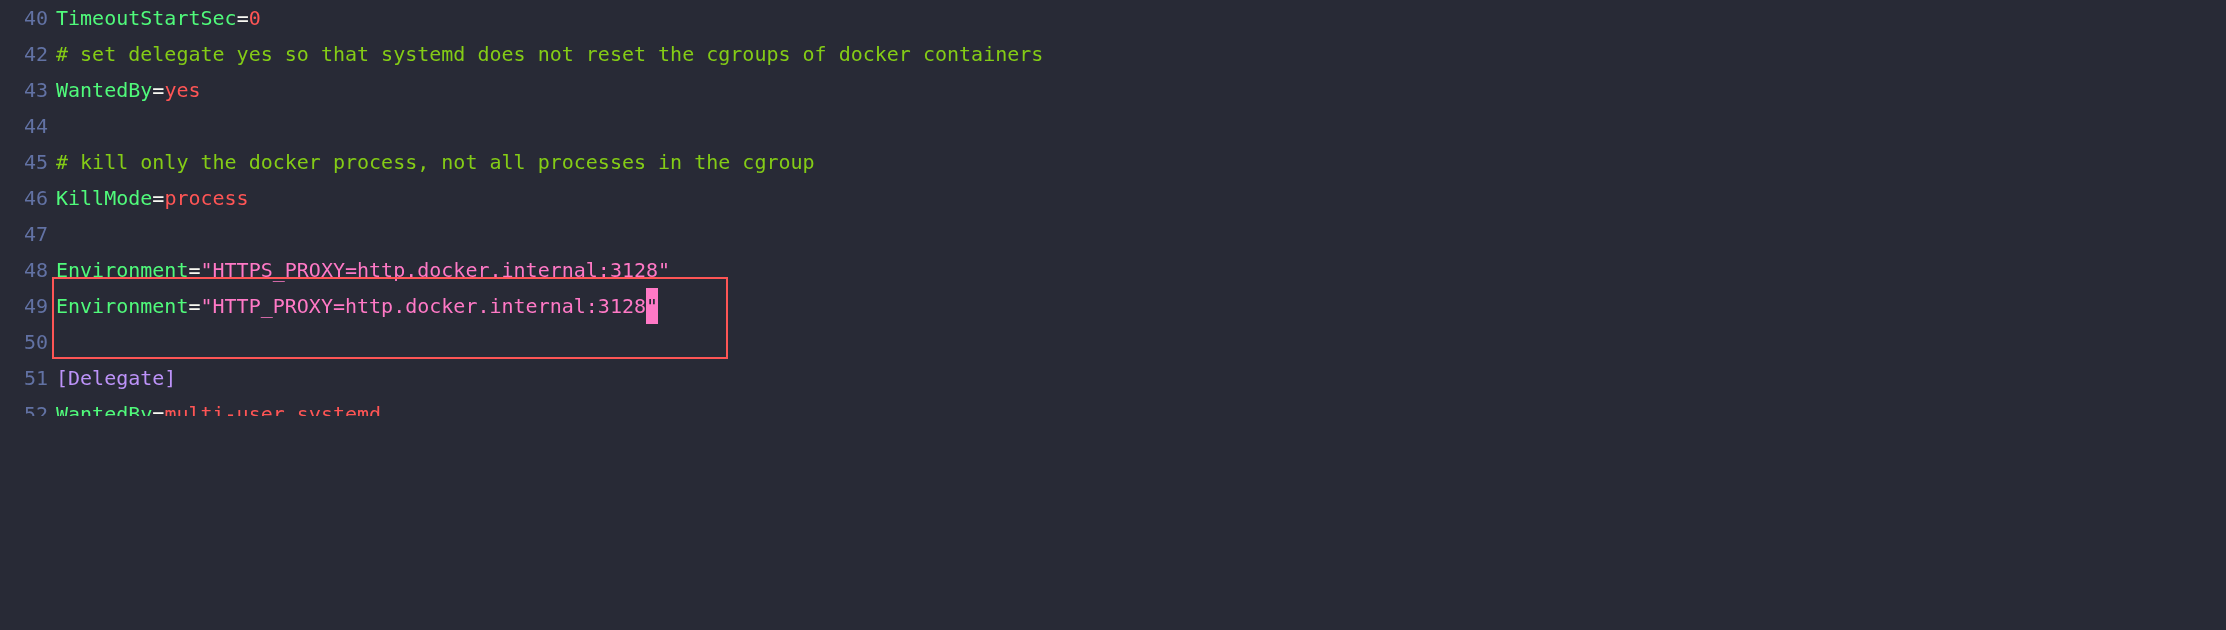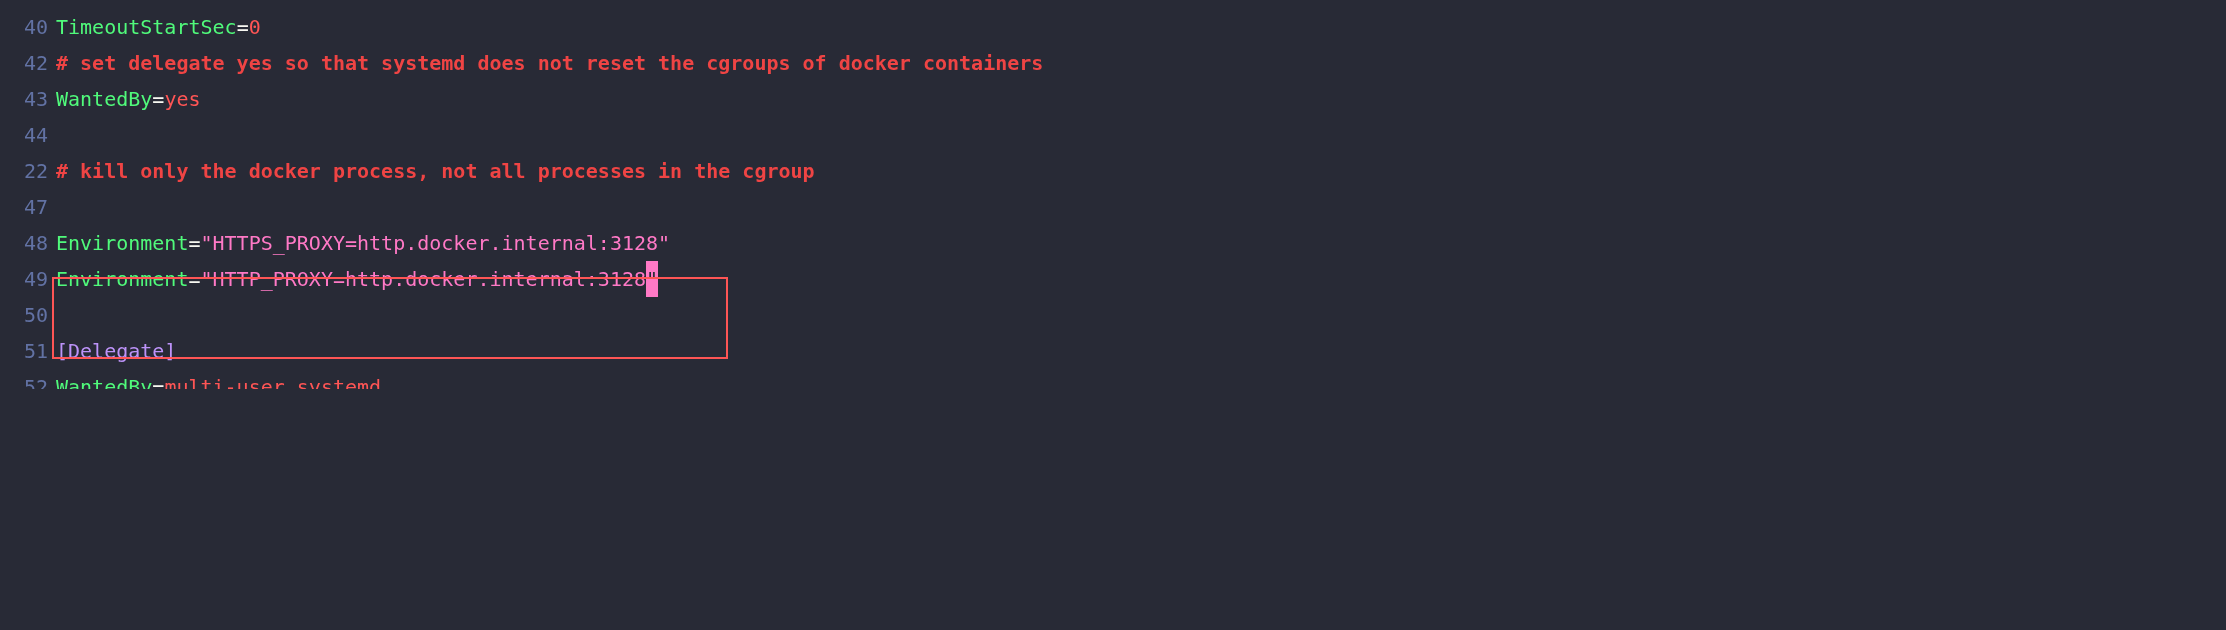--- a/index.html
+++ b/index.html
@@ -8,21 +8,21 @@
     background: #282a36;
     font-family: "Menlo", "Consolas", "DejaVu Sans Mono", monospace;
     font-size: 20px;
     line-height: 36px;
     color: #f8f8f2;
     width: 2226px;
     overflow: hidden;
   }
   .editor {
     position: relative;
-    padding-top: 17px;
+    padding-top: 8px;
     width: 2164px;
   }
   .line {
     display: flex;
     align-items: baseline;
     height: 36px;
     white-space: pre;
   }
   .gutter {
     width: 48px;
@@ -31,21 +31,21 @@
     padding-right: 8px;
     flex: 0 0 auto;
     user-select: none;
   }
   .code {
     flex: 1 1 auto;
     white-space: pre;
   }
   .tk-key     { color: #50fa7b; } 
   .tk-val     { color: #ff5555; } 
-  .tk-comment { color: #ef4444; font-weight: bold; } 
+  .tk-comment { color: #84cc16; } 
   .tk-punc    { color: #f8f8f2; } 
   .tk-str     { color: #ff79c6; } 
   .tk-section { color: #bd93f9; } 
   .cursor {
     display: inline-block;
     width: 0.6em;
     background: #ff79c6;
     color: #282a36;
   }
   .highlight-box {
@@ -80,24 +80,28 @@
     <span class="gutter">43</span>
     <span class="code"><span class="tk-key">WantedBy</span><span class="tk-punc">=</span><span class="tk-val">yes</span></span>
   </div>
 
   <div class="line">
     <span class="gutter">44</span>
     <span class="code"></span>
   </div>
 
   <div class="line">
-    <span class="gutter">22</span>
+    <span class="gutter">45</span>
     <span class="code"><span class="tk-comment"># kill only the docker process, not all processes in the cgroup</span></span>
   </div>
 
+  <div class="line">
+    <span class="gutter">46</span>
+    <span class="code"><span class="tk-key">KillMode</span><span class="tk-punc">=</span><span class="tk-val">process</span></span>
+  </div>
 
   <div class="line">
     <span class="gutter">47</span>
     <span class="code"></span>
   </div>
 
   <div class="line">
     <span class="gutter">48</span>
     <span class="code"><span class="tk-key">Environment</span><span class="tk-punc">=</span><span class="tk-str">"HTTPS_PROXY=http.docker.internal:3128"</span></span>
   </div>

